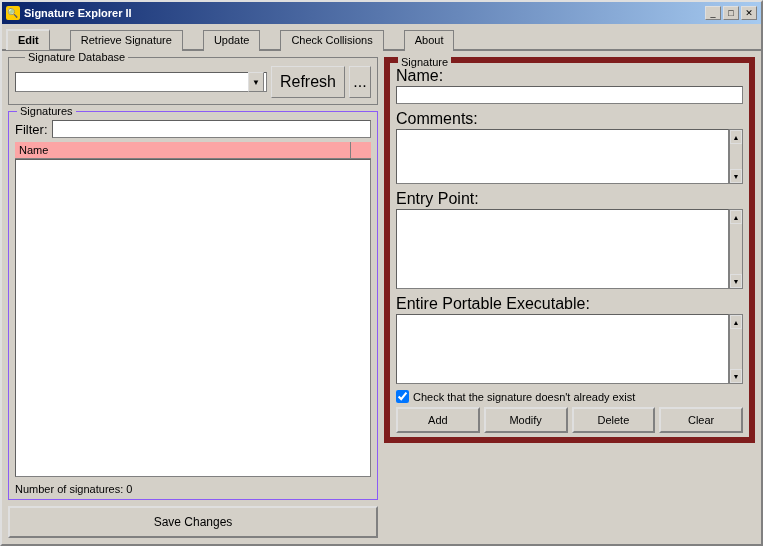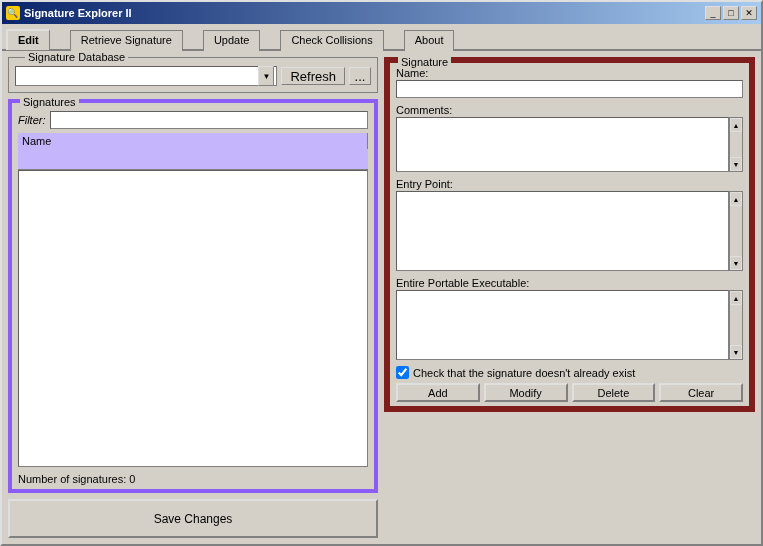--- a/index.html
+++ b/index.html
@@ -150,77 +150,75 @@
       border: 1px solid #808080;
       border-top-color: #dfdfdf;
       border-left-color: #dfdfdf;
       display: flex;
       align-items: center;
       justify-content: center;
       cursor: pointer;
       font-size: 8px;
     }
     .btn {
-      height: 18px;
+      height: 32px;
       background: #d4d0c8;
       border: 1px solid #808080;
       border-top-color: #dfdfdf;
       border-left-color: #dfdfdf;
       padding: 0 8px;
       cursor: pointer;
-      font-size: 13px;
+      font-size: 16px;
       display: flex;
       align-items: center;
       justify-content: center;
     }
     .btn-dots {
       width: 22px;
       padding: 0;
     }
     .sigs-group {
       flex: 1;
-      border: 4px solid #8b5cf6;
+      border: 1px solid #8b5cf6;
       position: relative;
       display: flex;
       flex-direction: column;
     }
     .sigs-title {
       position: absolute;
       top: -7px;
       left: 8px;
       background: #d4d0c8;
       padding: 0 3px;
       font-size: 11px;
     }
     .filter-row {
       display: flex;
       align-items: center;
       gap: 4px;
       padding: 8px 6px 4px;
     }
     .filter-label {
-      font-size: 11px;
-      font-style: italic;
+      font-size: 13px;
     }
     .filter-input {
       flex: 1;
       height: 18px;
       border: 1px solid #808080;
       border-top-color: #606060;
       border-left-color: #606060;
       background: white;
       padding: 0 2px;
       font-size: 11px;
     }
     .list-header {
       display: flex;
-      background: #c4b5fd;
+      background: #fca5a5;
       border-bottom: 1px solid #808080;
       margin: 0 6px;
-      flex-direction: column;
     }
     .list-header-col {
       padding: 2px 4px;
       font-size: 11px;
       border-right: 1px solid #808080;
       flex: 1;
     }
     .list-header-col:last-child {
       flex: 0 0 20px;
       border-right: none;
@@ -232,21 +230,21 @@
       border: 1px solid #808080;
       border-top-color: #606060;
       border-left-color: #606060;
       overflow-y: auto;
     }
     .sig-count {
       padding: 2px 6px 4px;
       font-size: 11px;
     }
     .save-btn {
-      height: 39px;
+      height: 32px;
       background: #d4d0c8;
       border: 2px solid #808080;
       border-top-color: #dfdfdf;
       border-left-color: #dfdfdf;
       cursor: pointer;
       font-size: 12px;
       display: flex;
       align-items: center;
       justify-content: center;
       margin: 0;
@@ -257,21 +255,21 @@
       position: relative;
     }
     .right-sig-title {
       position: absolute;
       top: -7px;
       left: 8px;
       background: #d4d0c8;
       padding: 0 3px;
     }
     .field-label {
-      font-size: 11px;
+      font-size: 16px;
       display: block;
       margin-bottom: 1px;
     }
     .text-field {
       width: 100%;
       height: 18px;
       border: 1px solid #808080;
       border-top-color: #606060;
       border-left-color: #606060;
       background: white;
@@ -330,21 +328,21 @@
       height: 13px;
       cursor: pointer;
     }
     .bottom-buttons {
       display: flex;
       gap: 4px;
       margin-top: 4px;
     }
     .action-btn {
       flex: 1;
-      height: 19px;
+      height: 26px;
       background: #d4d0c8;
       border: 2px solid #808080;
       border-top-color: #dfdfdf;
       border-left-color: #dfdfdf;
       cursor: pointer;
       font-size: 11px;
       display: flex;
       align-items: center;
       justify-content: center;
     }

